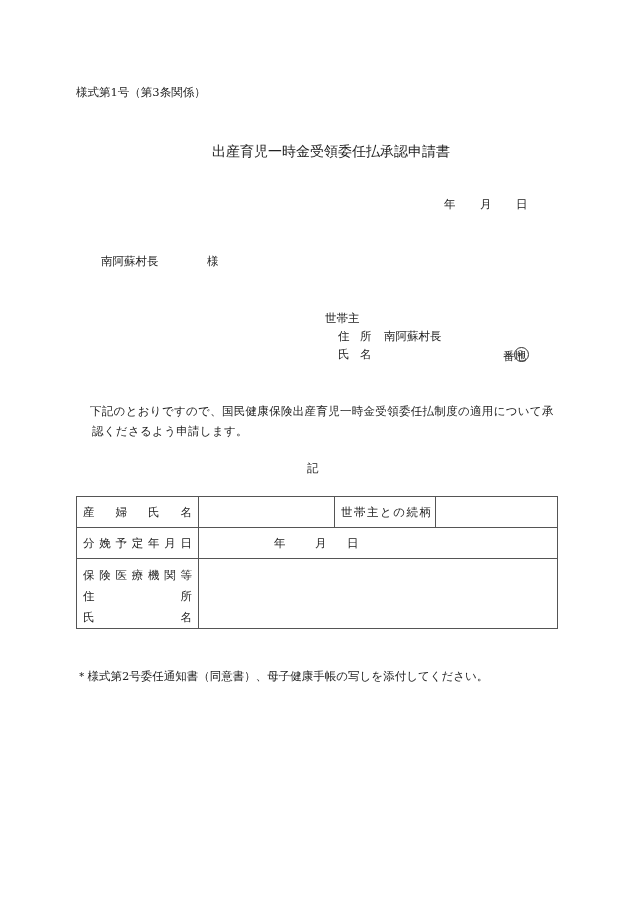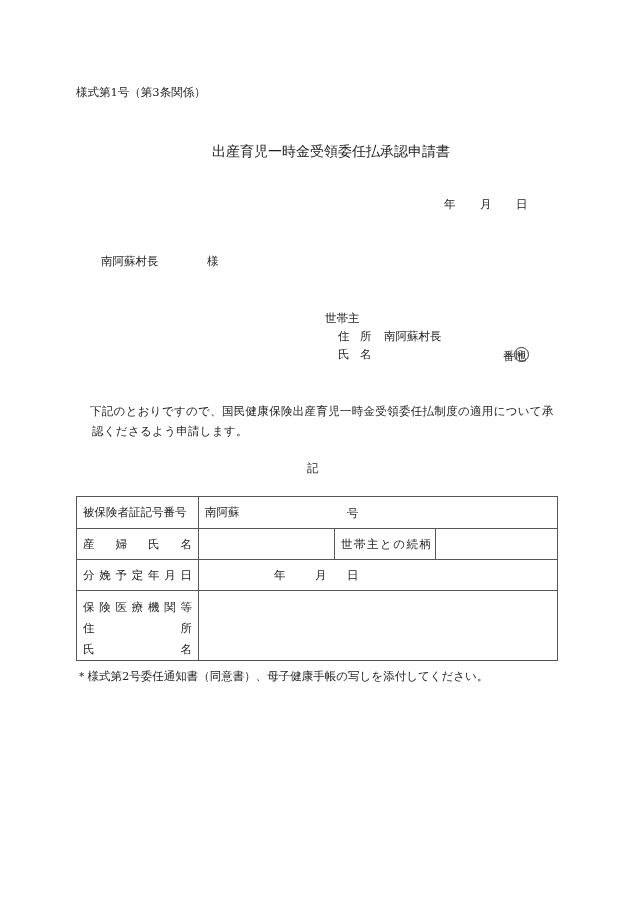--- a/index.html
+++ b/index.html
@@ -53,27 +53,20 @@
   <div class="abs" style="left:307px;top:463px;">記</div>
 
   <table class="form-table">
     <colgroup>
       <col style="width:122px">
       <col style="width:136px">
       <col style="width:101px">
       <col style="width:122px">
     </colgroup>
     <tbody>
-        <tr style="height:32px;">
-      <td><span>被保険者証記号番号</span></td>
-      <td colspan="3" style="position:relative;">
-        <span>南阿蘇</span>
-        <span style="position:absolute;left:148px;top:50%;transform:translateY(-50%);">号</span>
-      </td>
-    </tr>
     <tr style="height:31px;">
       <td>
         <div class="spread">
           <span>産</span>
               <span>婦</span>
               <span>氏</span>
               <span>名</span>
         </div>
       </td>
       <td></td>

